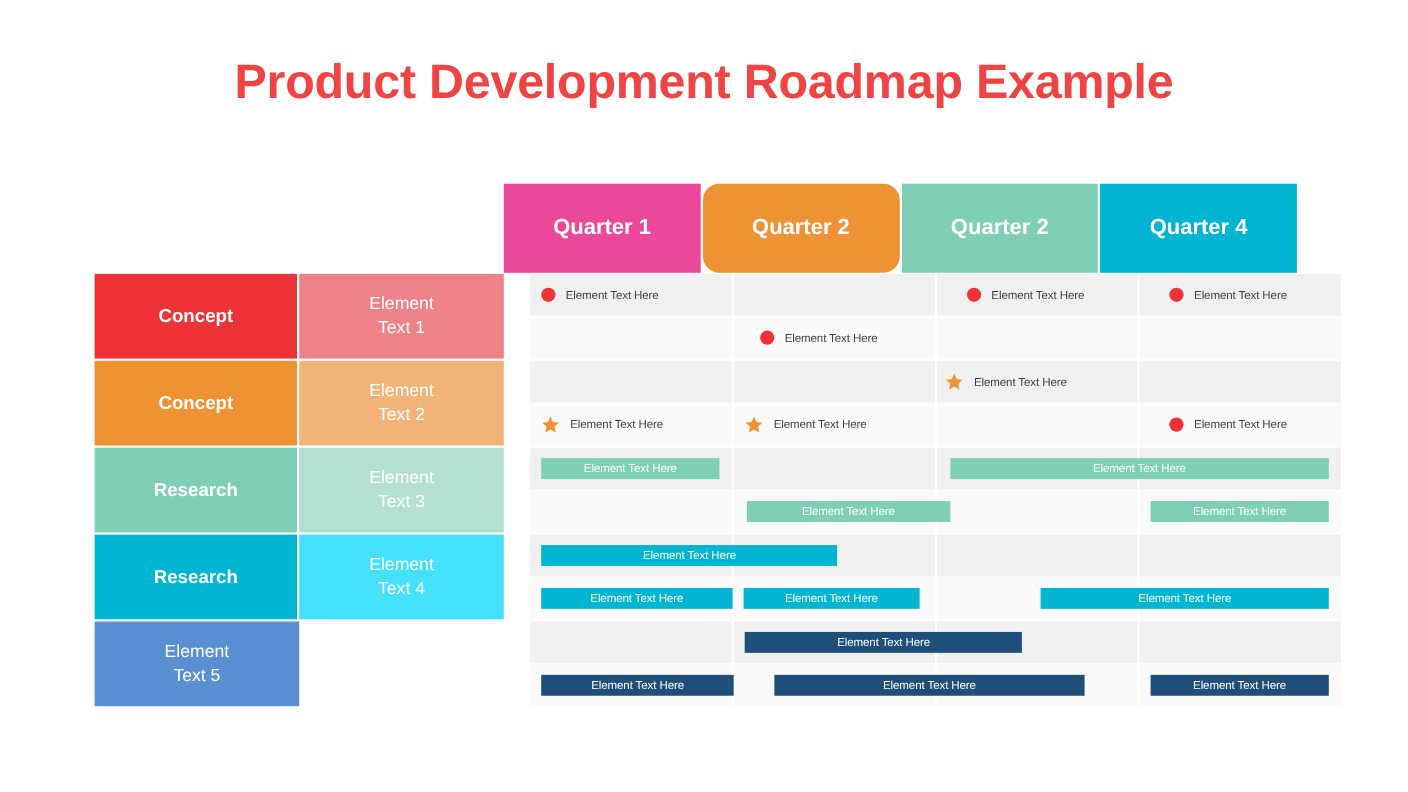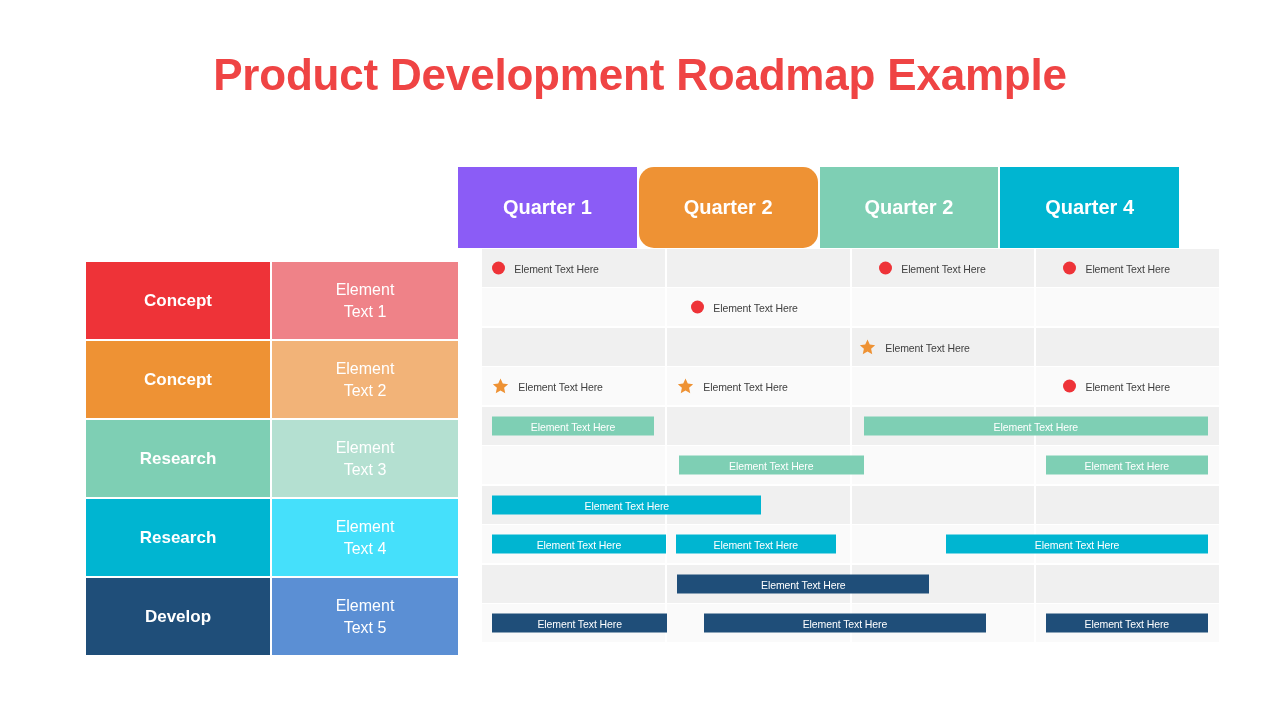--- a/index.html
+++ b/index.html
@@ -28,21 +28,21 @@
     flex: 1 1 0;
     margin-right: 2px;
     display: flex; align-items: center; justify-content: center;
     color: #ffffff;
     font-size: 20px;
     font-weight: bold;
   }
   .qcell:last-child { margin-right: 16px; text-align: center; }
 
   
-  .rowlabels { position: absolute; left: 86px; top: 262px; width: 372px; }
+  .rowlabels { position: absolute; left: 86px; top: 249px; width: 372px; }
   .labelrow { display: flex; height: 77px; margin-bottom: 2px; }
   .labelrow:last-child { margin-bottom: 0; }
   .lab-main {
     width: 184px; margin-right: 2px;
     display: flex; align-items: center; justify-content: center;
     color: #fff; font-size: 17px; font-weight: bold;
   }
   .lab-sub {
     width: 186px;
     display: flex; align-items: center; justify-content: center;
@@ -79,21 +79,21 @@
   }
 </style>
 </head>
 <body>
 
 <div id="slide">
 
   <div class="title">Product Development Roadmap Example</div>
 
   <div class="qheader" id="qheader">
-      <div class="qcell" style="background: #8b5cf6;">
+      <div class="qcell" style="background: #ec4899;">
         <span>Quarter 1</span>
       </div>
       <div class="qcell" style="background: rgb(238, 146, 52); border-radius: 15px;">
         <span>Quarter 2</span>
       </div>
       <div class="qcell" style="background: rgb(126, 207, 180);">
         <span>Quarter 2</span>
       </div>
       <div class="qcell" style="background: rgb(0, 181, 209);">
         <span>Quarter 4</span>
@@ -127,23 +127,20 @@
       </div>
       <div class="labelrow">
         <div class="lab-main" style="background: rgb(0, 181, 209);">
           <span>Research</span>
         </div>
         <div class="lab-sub" style="background: rgb(69, 224, 251);">
           <span>Element<br>Text 4</span>
         </div>
       </div>
       <div class="labelrow">
-        <div class="lab-main" style="background: rgb(31, 78, 121);">
-          <span>Develop</span>
-        </div>
         <div class="lab-sub" style="background: rgb(91, 143, 212);">
           <span>Element<br>Text 5</span>
         </div>
       </div>
     </div>
 
   <div class="grid" id="grid">
       <div class="gridrow">
         <div class="subrow top">
           <div class="cells">

